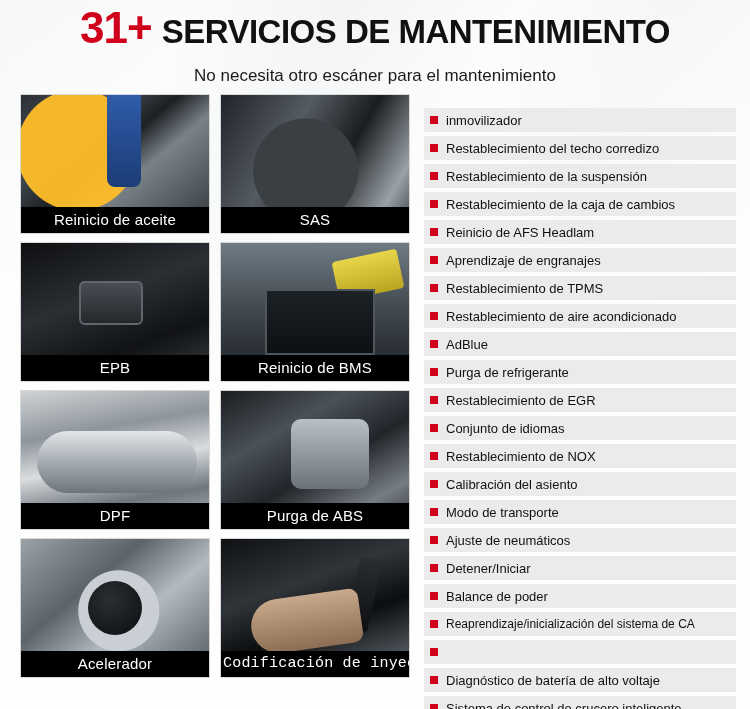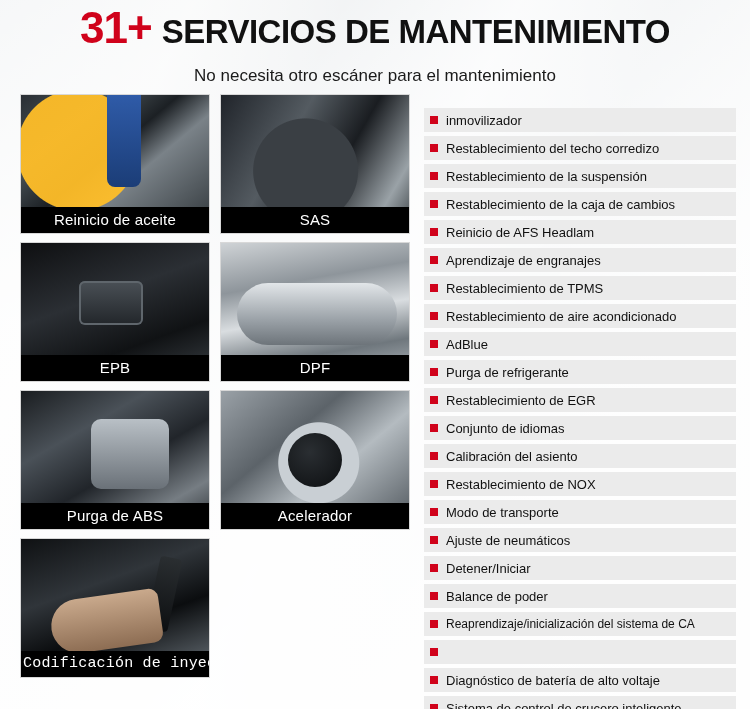--- a/index.html
+++ b/index.html
@@ -222,20 +222,24 @@
     </div>
     <div class="card">
       <div class="photo ph-sas"></div>
       <div class="cap">SAS</div>
     </div>
     <div class="card">
       <div class="photo ph-epb"></div>
       <div class="cap">EPB</div>
     </div>
     <div class="card">
+      <div class="photo ph-bms"></div>
+      <div class="cap">Reinicio de BMS</div>
+    </div>
+    <div class="card">
       <div class="photo ph-dpf"></div>
       <div class="cap">DPF</div>
     </div>
     <div class="card">
       <div class="photo ph-abs"></div>
       <div class="cap">Purga de ABS</div>
     </div>
     <div class="card">
       <div class="photo ph-thr"></div>
       <div class="cap">Acelerador</div>
@@ -290,25 +294,25 @@
     <div class="li">
         <span class="bullet"></span>
         <span class="txt">Restablecimiento de EGR</span>
       </div>
     <div class="li">
         <span class="bullet"></span>
         <span class="txt">Conjunto de idiomas</span>
       </div>
     <div class="li">
         <span class="bullet"></span>
+        <span class="txt">Restablecimiento de NOX</span>
+      </div>
+    <div class="li">
+        <span class="bullet"></span>
         <span class="txt">Calibración del asiento</span>
-      </div>
-    <div class="li">
-        <span class="bullet"></span>
-        <span class="txt">Restablecimiento de NOX</span>
       </div>
     <div class="li">
         <span class="bullet"></span>
         <span class="txt">Modo de transporte</span>
       </div>
     <div class="li">
         <span class="bullet"></span>
         <span class="txt">Ajuste de neumáticos</span>
       </div>
     <div class="li">

